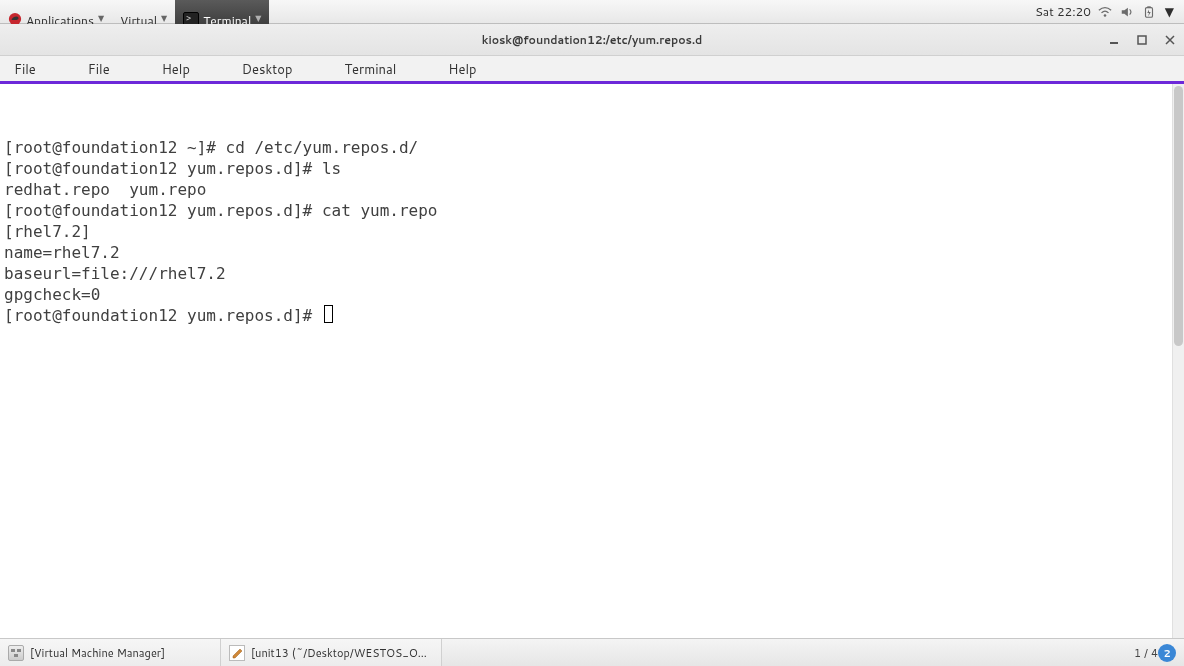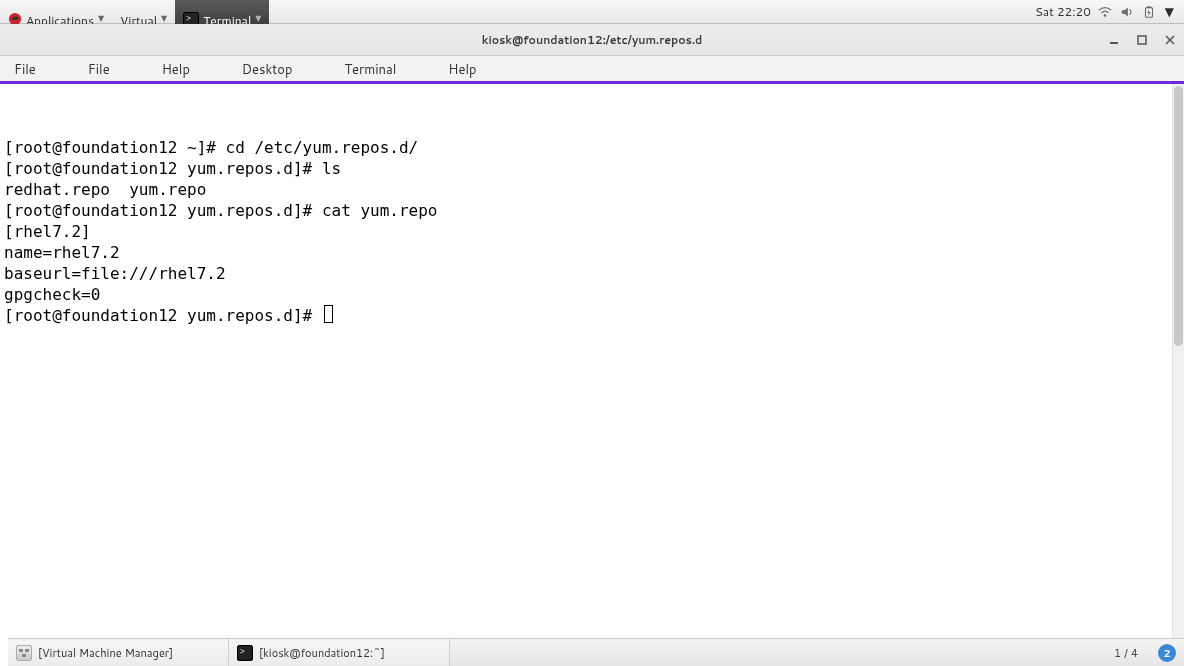--- a/index.html
+++ b/index.html
@@ -51,21 +51,21 @@
     padding: 0 4px;
     font-size: 13px;
     color: #333;
     gap: 32px;
   }
   .menubar .menu-item { padding: 4px 10px; cursor:pointer; }
   
   
   .terminal-area {
     background: #ffffff;
-    color: #000000;
+    color: #404040;
     font-family: "DejaVu Sans Mono","Liberation Mono",monospace;
     font-size: 16px;
     line-height: 21px;
     padding: 4px 4px 0 4px;
     white-space: pre;
     height: calc(666px - 24px - 32px - 28px - 28px);
     overflow: hidden;
     position: relative;
   }
   .terminal-spacer { height: 28px; } 
@@ -88,41 +88,40 @@
   
   
   .taskbar {
     height: 28px;
     background: linear-gradient(to bottom, #f4f4f4, #e6e6e6);
     border-top: 1px solid #c8c8c8;
     display: flex;
     align-items: stretch;
     font-size: 11px;
     color: #333;
-    margin-left: 8px;
   }
   .task-btn {
     flex: 0 0 221px;
     display: flex;
     align-items: center;
     gap: 6px;
     padding: 0 8px;
     border-right: 1px solid #d0d0d0;
     background: linear-gradient(to bottom,#f6f6f6,#ececec);
     cursor:pointer;
     overflow:hidden;
     white-space:nowrap;
   }
   .task-btn.active {
     background: linear-gradient(to bottom,#d6d6d6,#cfcfcf);
     box-shadow: inset 0 1px 2px rgba(0,0,0,0.2);
   }
   .task-btn .tb-ico { width:16px; height:16px; flex-shrink:0; display:inline-flex; align-items:center; justify-content:center; }
   .task-btn .tb-label { overflow:hidden; text-overflow:ellipsis; }
-  .task-tail { margin-left:auto; display:flex; align-items:center; gap:20px; padding:0 8px;justify-content:center; }
+  .task-tail { margin-left:auto; display:flex; align-items:center; gap:0; padding:0 8px;justify-content:center; }
   .ws-indicator { font-size:11px; color:#444; }
   .notif-circle { width:18px; height:18px; border-radius:50%; background:#3a87d6; color:#fff; font-size:10px; font-weight:bold; display:flex; align-items:center; justify-content:center; }
   
   .ico-vmm { background:linear-gradient(to bottom,#eee,#ccc); border:1px solid #aaa; border-radius:2px; }
   .ico-edit { background:#fff; border:1px solid #bbb; }
 </style>
 </head>
 <body>
 
 <div class="top-panel">
@@ -213,20 +212,24 @@
     <span class="tb-ico ico-vmm">
         <svg width="12" height="12" viewBox="0 0 12 12">
           <rect x="1" y="2" width="4" height="3" fill="#888"></rect>
           <rect x="7" y="2" width="4" height="3" fill="#888"></rect>
           <rect x="4" y="7" width="4" height="3" fill="#888"></rect>
         </svg>
       </span>
     <span class="tb-label">[Virtual Machine Manager]</span>
   </div>
   <div class="task-btn">
-    <span class="tb-ico term-ico"></span>
-    <span class="tb-label">[kiosk@foundation12:~]</span>
+    <span class="tb-ico ico-edit">
+        <svg width="12" height="12" viewBox="0 0 12 12">
+          <path d="M2 9 L9 2 L11 4 L4 11 L2 11 Z" fill="#d08838" stroke="#9a5f1e" stroke-width="0.5"></path>
+        </svg>
+      </span>
+    <span class="tb-label">[unit13 (~/Desktop/WESTOS_O...</span>
   </div>
   <div class="task-tail">
     <span class="ws-indicator">1 / 4</span>
     <span class="notif-circle">2</span>
   </div>
 </div>
 
 </body></html>

